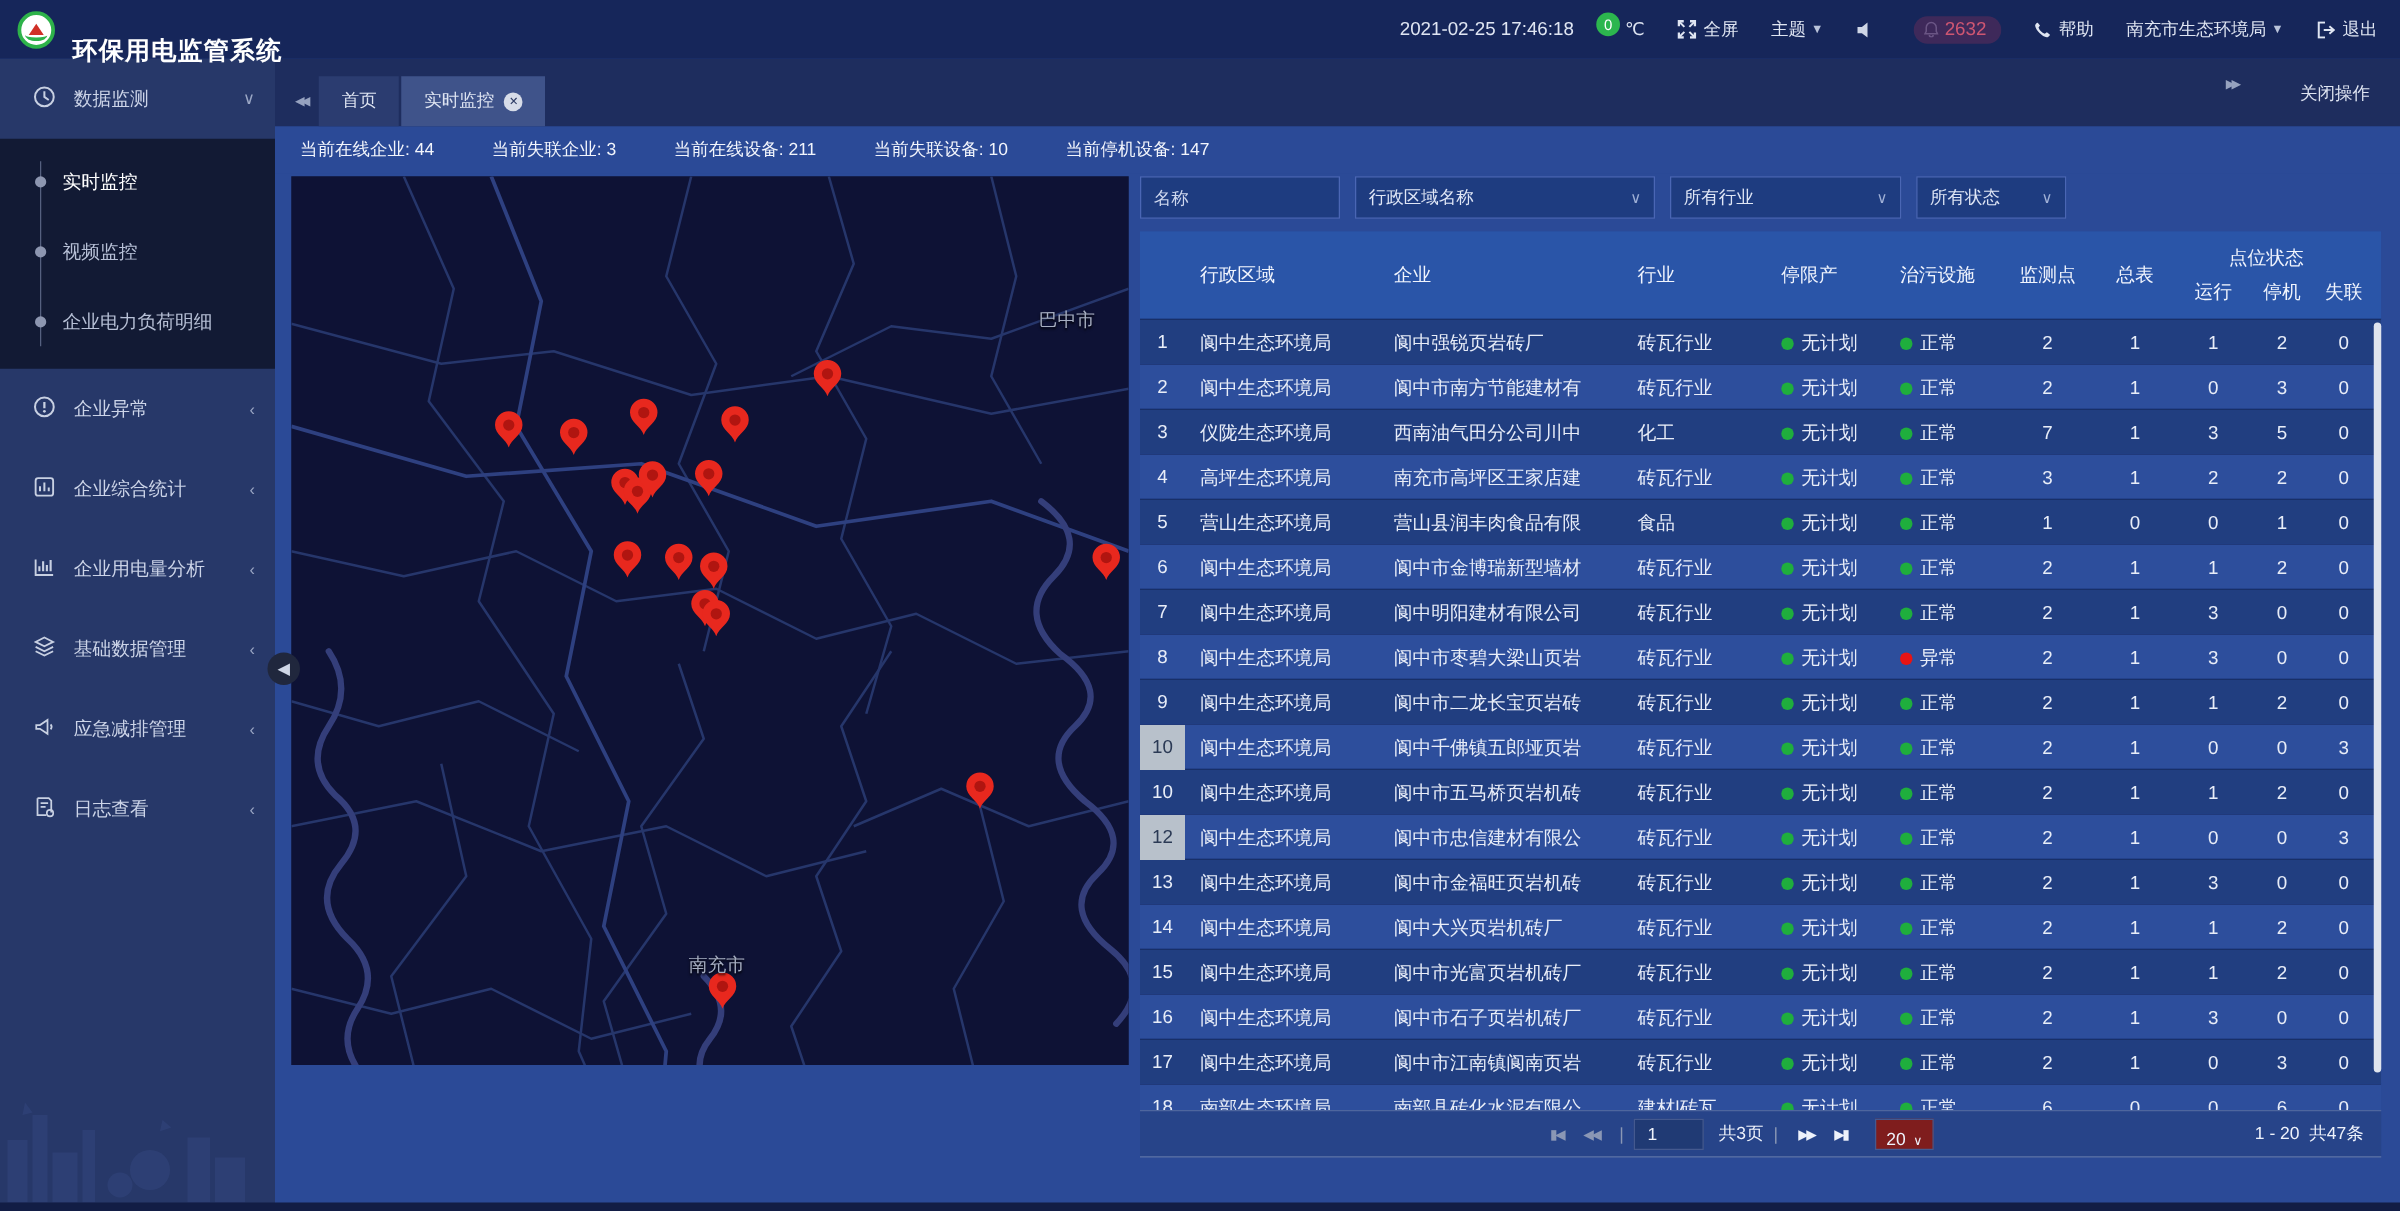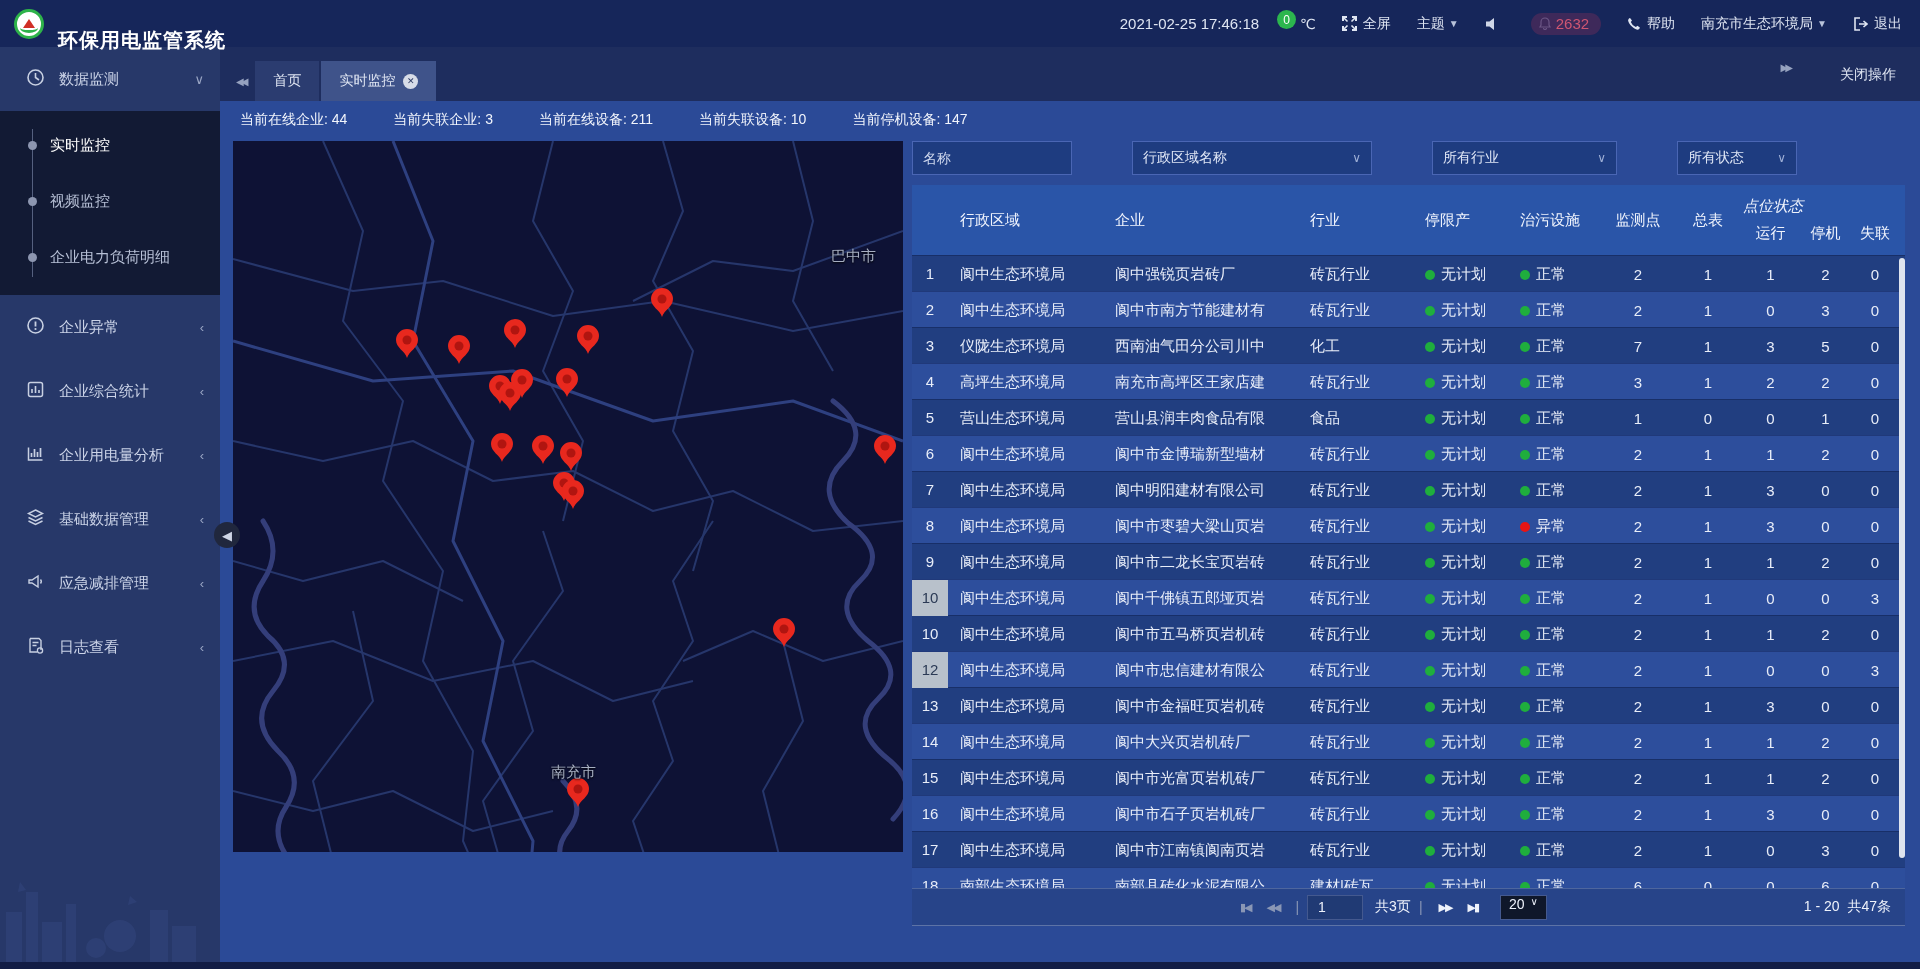--- a/index.html
+++ b/index.html
@@ -62,35 +62,35 @@
   .map-panel { position:absolute; left:233px; top:141px; width:670px; height:711px;
     background:#0e1235; overflow:hidden; }
   .map-city { position:absolute; color:#a7afc2; font-size:15px; text-shadow:0 1px 2px #000; white-space:nowrap; }
   .map-pin { position:absolute; width:26px; height:32px; }
   .collapse-btn { position:absolute; left:214px; top:522px; width:26px; height:26px; border-radius:50%;
     background:#20273d; color:#cfd6e6; display:flex; align-items:center; justify-content:center;
     font-size:13px; z-index:25; cursor:pointer; }
 
   
   .right-panel { position:absolute; left:912px; top:141px; width:993px; height:814px; }
-  .filters { display:flex; height:46px;gap:48px; }
+  .filters { display:flex; height:46px; }
   .f-input { width:160px; height:34px; background:#1e3c80; border:1px solid #4a66b4; color:#cfd8ee;
     font-size:14px; padding-left:10px; font-family:inherit; }
   .f-input::placeholder { color:#cfd8ee; }
   .f-select { height:34px; background:#1e3c80; border:1px solid #4a66b4; color:#dfe6f5; font-size:14px;
     display:flex; align-items:center; justify-content:space-between; padding:0 10px; margin-left:12px; cursor:pointer; }
   .f-select .sel-caret { color:#9fb0d6; font-size:12px; margin-left:14px; }
 
   .tablebox { position:absolute; left:0; top:44px; width:993px; height:703px; overflow:hidden; }
   .tgrid { display:grid; grid-template-columns:36px 155px 195px 115px 95px 95px 70px 70px 55px 55px 44px; }
   .thead { background:#2a55a8; height:70px; align-items:center; font-size:15px; color:#f0f4fd; }
   .th { text-align:left; padding-left:12px; }
   .th.c { text-align:center; padding-left:0; }
   .th-group { grid-column:9 / span 3; height:70px; display:flex; flex-direction:column; justify-content:center; }
-  .th-group .gt { font-style:italic; text-align:left; padding-right:14px; margin-bottom:8px; }
+  .th-group .gt { text-align:center; padding-right:14px; margin-bottom:8px; }
   .th-group .subs { display:grid; grid-template-columns:55px 55px 44px; text-align:center; }
   .trow { height:36px; align-items:center; font-size:15px; border-top:1px solid rgba(10,20,60,.35); }
   .trow.odd { background:#213e80; }
   .trow.even { background:#2d4e9c; }
   .td { padding-left:12px; white-space:nowrap; overflow:hidden; }
   .td.c { text-align:center; padding-left:0; }
   .td.idx { text-align:center; padding-left:0; height:36px; line-height:36px; }
   .td.idx.gray { background:#b8c1cb; color:#2b3a55; }
   .status-dot { display:inline-block; width:10px; height:10px; border-radius:50%; margin-right:6px; vertical-align:-1px; }
   .scroll-thumb { position:absolute; right:0; top:117px; width:6px; height:600px;
@@ -98,22 +98,22 @@
 
   
   .pager { position:absolute; left:0; top:747px; width:993px; height:38px; background:#274489;
     border-top:1px solid rgba(255,255,255,.18); border-bottom:1px solid rgba(255,255,255,.25);
     display:flex; align-items:center; font-size:14px; color:#eef2fb; }
   .pg-ic { font-size:11px; letter-spacing:-2px; padding:0 8px; cursor:pointer; }
   .pg-ic.disabled { color:#8a97b5; }
   .pg-sep { color:#8a97b5; margin:0 8px; }
   .pg-input { width:56px; height:25px; background:#203a74; border:1px solid #44598f; color:#eef2fb;
     text-align:left; padding-left:10px; font-size:14px; font-family:inherit; margin-right:12px; }
-  .pg-size { height:25px; background:#0f172a; border:1px solid #44598f; color:#eef2fb; display:flex;
-    align-items:flex-start; padding:0 8px; margin-left:14px; cursor:pointer; }
+  .pg-size { height:25px; background:#7f1d1d; border:1px solid #44598f; color:#eef2fb; display:flex;
+    align-items:flex-end; padding:0 8px; margin-left:14px; cursor:pointer; }
   .pg-size .sel-caret { font-size:10px; margin-left:6px; }
   .pg-right { margin-left:auto; margin-right:14px; white-space:nowrap; }
   .pager-center { display:flex; align-items:center; margin-left:320px; }
 
   .bottom-strip { position:absolute; left:0; bottom:0; width:1920px; height:7px; background:#121d45; z-index:40; }
 </style>
 </head>
 <body>
 
 <div class="app-header">

